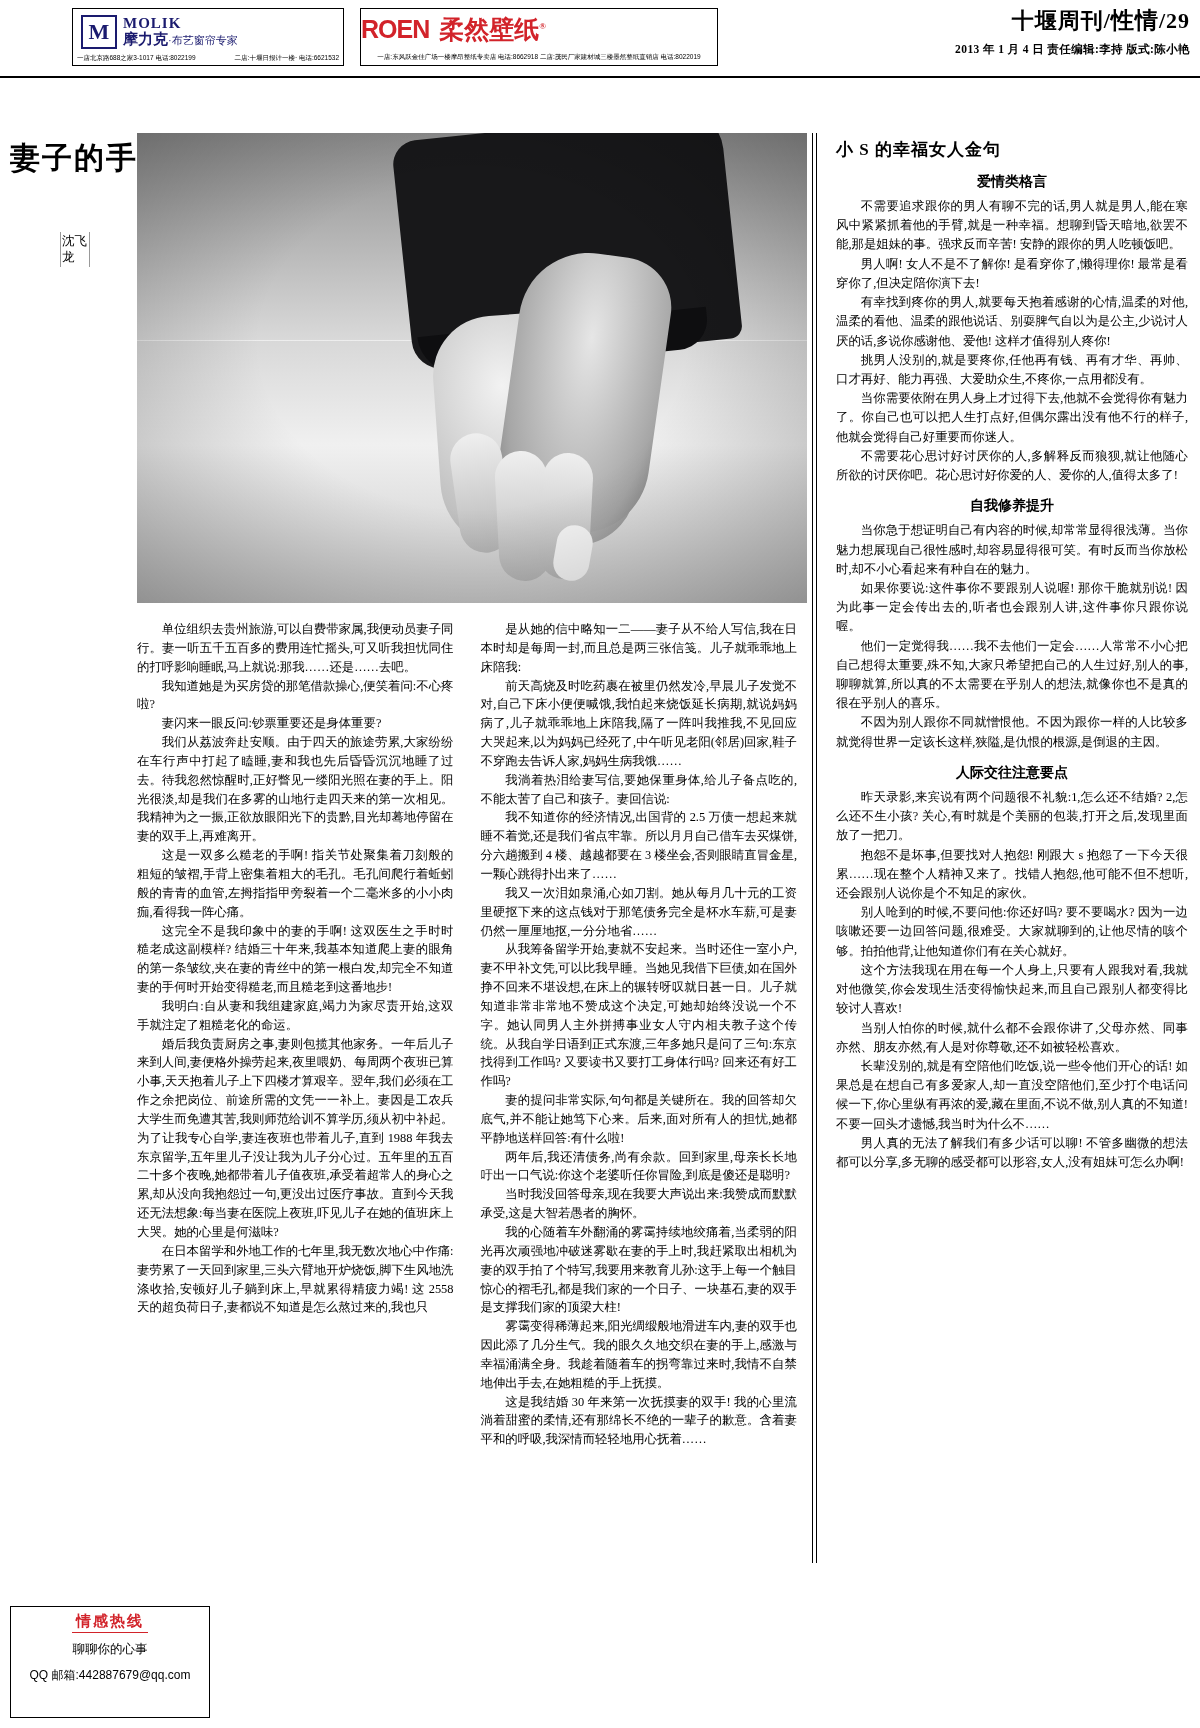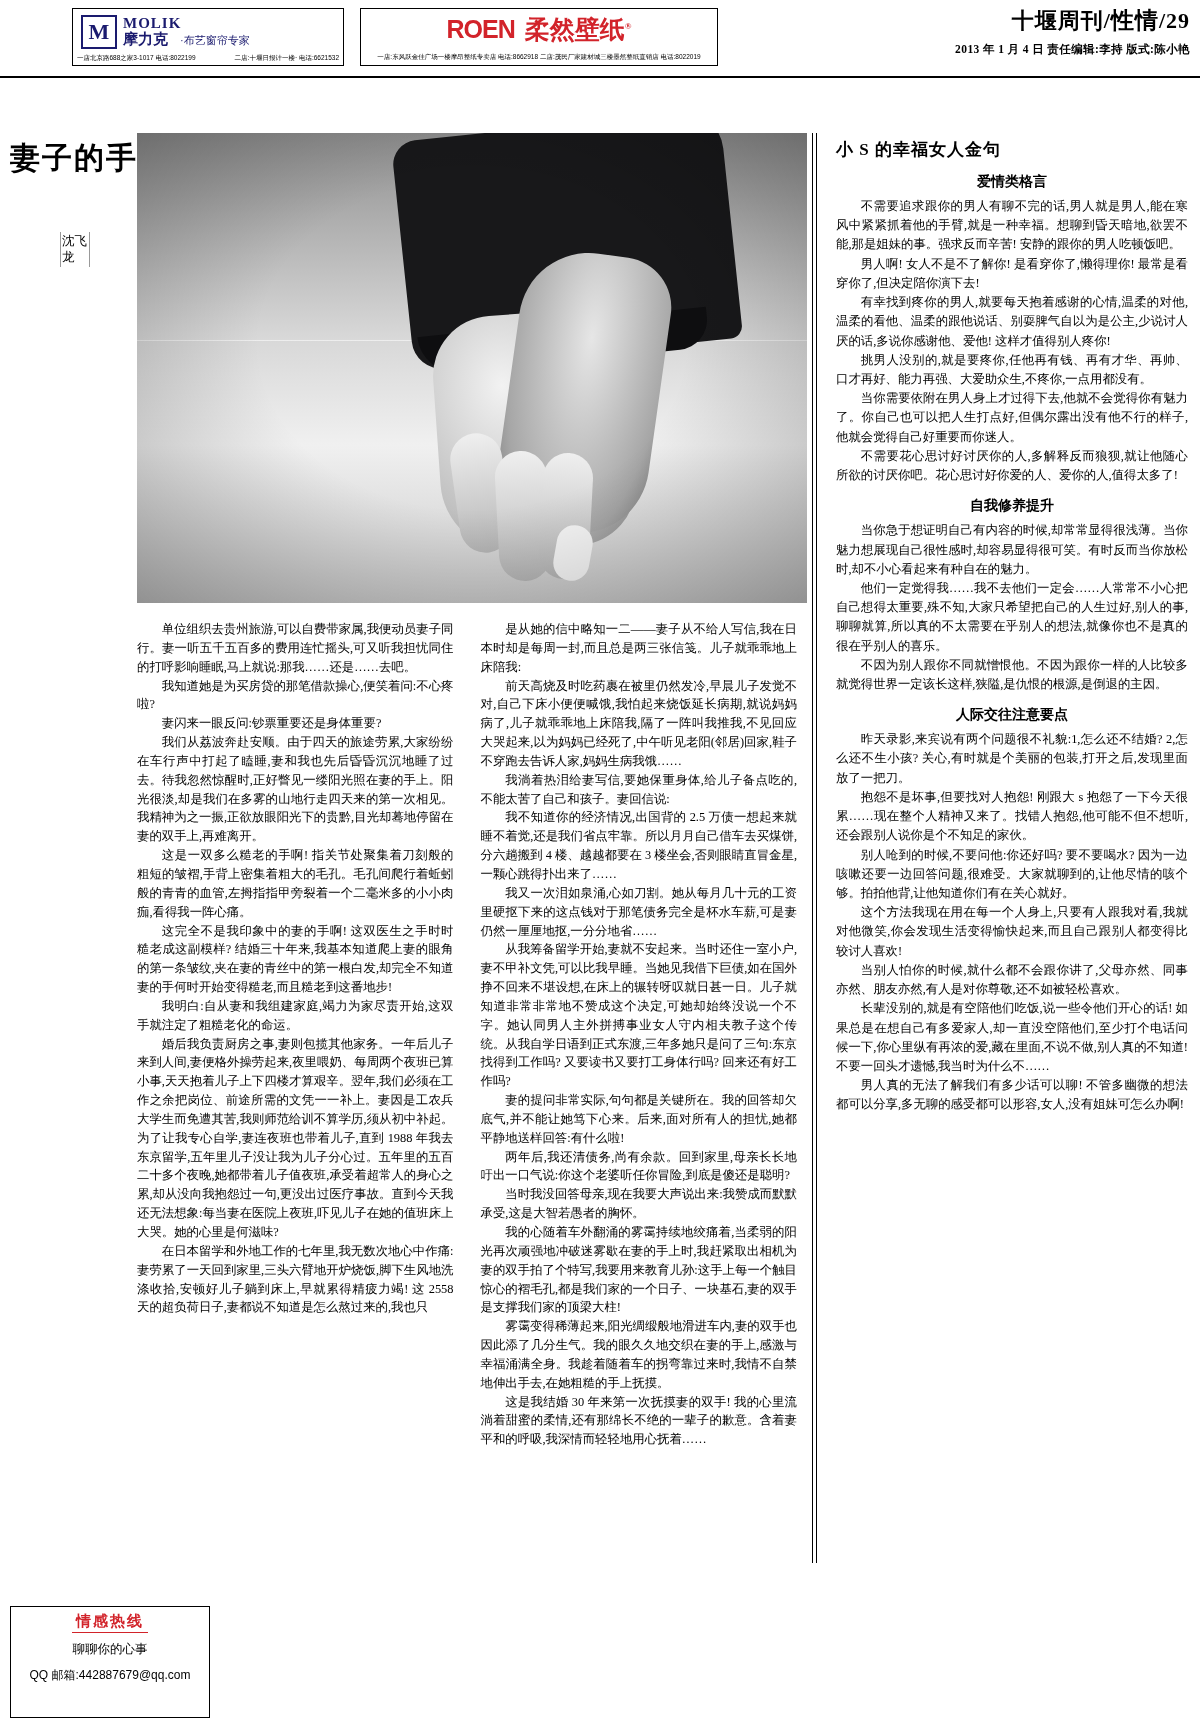--- a/index.html
+++ b/index.html
@@ -51,38 +51,37 @@
     border: 2px solid #1a1a6e;
     display: flex; align-items: center; justify-content: center;
     font-family: "Liberation Serif", serif;
     font-weight: bold;
     font-size: 22px;
     color: #1a1a6e;
   }
   .molik-text { line-height: 1.05; }
   .molik-en { font-size: 15px; font-weight: bold; letter-spacing: 1px; color:#1a1a6e;}
   .molik-cn { font-size: 15px; font-weight: bold; color: #1a1a6e; }
-  .molik-cn .sub { font-size: 11px; font-weight: normal; margin-left: 12px; }
+  .molik-cn .sub { font-size: 11px; font-weight: normal; }
   .ad-left-foot {
     position: absolute;
     left: 0; bottom: 2px;
     width: 100%;
     font-family: "Liberation Sans", sans-serif;
     font-size: 6.5px;
     display: flex;
     justify-content: space-between;
     padding: 0 4px;
     color: #000;
   }
 
   .roen-wrap {
     position: absolute;
     left: 0; top: 4px;
     width: 100%;
-    text-align: center;
   }
   .roen-en {
     display: inline-block;
     font-family: "Liberation Sans", sans-serif;
     font-weight: bold;
     font-size: 25px;
     color: #d2232a;
     letter-spacing: -1px;
     vertical-align: middle;
   }
@@ -390,20 +389,21 @@
     <div class="side-sub">爱情类格言</div>
     <p>不需要追求跟你的男人有聊不完的话,男人就是男人,能在寒风中紧紧抓着他的手臂,就是一种幸福。想聊到昏天暗地,欲罢不能,那是姐妹的事。强求反而辛苦! 安静的跟你的男人吃顿饭吧。</p>
     <p>男人啊! 女人不是不了解你! 是看穿你了,懒得理你! 最常是看穿你了,但决定陪你演下去!</p>
     <p>有幸找到疼你的男人,就要每天抱着感谢的心情,温柔的对他,温柔的看他、温柔的跟他说话、别耍脾气自以为是公主,少说讨人厌的话,多说你感谢他、爱他! 这样才值得别人疼你!</p>
     <p>挑男人没别的,就是要疼你,任他再有钱、再有才华、再帅、口才再好、能力再强、大爱助众生,不疼你,一点用都没有。</p>
     <p>当你需要依附在男人身上才过得下去,他就不会觉得你有魅力了。你自己也可以把人生打点好,但偶尔露出没有他不行的样子,他就会觉得自己好重要而你迷人。</p>
     <p>不需要花心思讨好讨厌你的人,多解释反而狼狈,就让他随心所欲的讨厌你吧。花心思讨好你爱的人、爱你的人,值得太多了!</p>
 
     <div class="side-sub">自我修养提升</div>
     <p>当你急于想证明自己有内容的时候,却常常显得很浅薄。当你魅力想展现自己很性感时,却容易显得很可笑。有时反而当你放松时,却不小心看起来有种自在的魅力。</p>
+    <p>如果你要说:这件事你不要跟别人说喔! 那你干脆就别说! 因为此事一定会传出去的,听者也会跟别人讲,这件事你只跟你说喔。</p>
     <p>他们一定觉得我……我不去他们一定会……人常常不小心把自己想得太重要,殊不知,大家只希望把自己的人生过好,别人的事,聊聊就算,所以真的不太需要在乎别人的想法,就像你也不是真的很在乎别人的喜乐。</p>
     <p>不因为别人跟你不同就憎恨他。不因为跟你一样的人比较多就觉得世界一定该长这样,狭隘,是仇恨的根源,是倒退的主因。</p>
 
     <div class="side-sub">人际交往注意要点</div>
     <p>昨天录影,来宾说有两个问题很不礼貌:1,怎么还不结婚? 2,怎么还不生小孩? 关心,有时就是个美丽的包装,打开之后,发现里面放了一把刀。</p>
     <p>抱怨不是坏事,但要找对人抱怨! 刚跟大 s 抱怨了一下今天很累……现在整个人精神又来了。找错人抱怨,他可能不但不想听,还会跟别人说你是个不知足的家伙。</p>
     <p>别人呛到的时候,不要问他:你还好吗? 要不要喝水? 因为一边咳嗽还要一边回答问题,很难受。大家就聊到的,让他尽情的咳个够。拍拍他背,让他知道你们有在关心就好。</p>
     <p>这个方法我现在用在每一个人身上,只要有人跟我对看,我就对他微笑,你会发现生活变得愉快起来,而且自己跟别人都变得比较讨人喜欢!</p>
     <p>当别人怕你的时候,就什么都不会跟你讲了,父母亦然、同事亦然、朋友亦然,有人是对你尊敬,还不如被轻松喜欢。</p>
     <p>长辈没别的,就是有空陪他们吃饭,说一些令他们开心的话! 如果总是在想自己有多爱家人,却一直没空陪他们,至少打个电话问候一下,你心里纵有再浓的爱,藏在里面,不说不做,别人真的不知道! 不要一回头才遗憾,我当时为什么不……</p>

